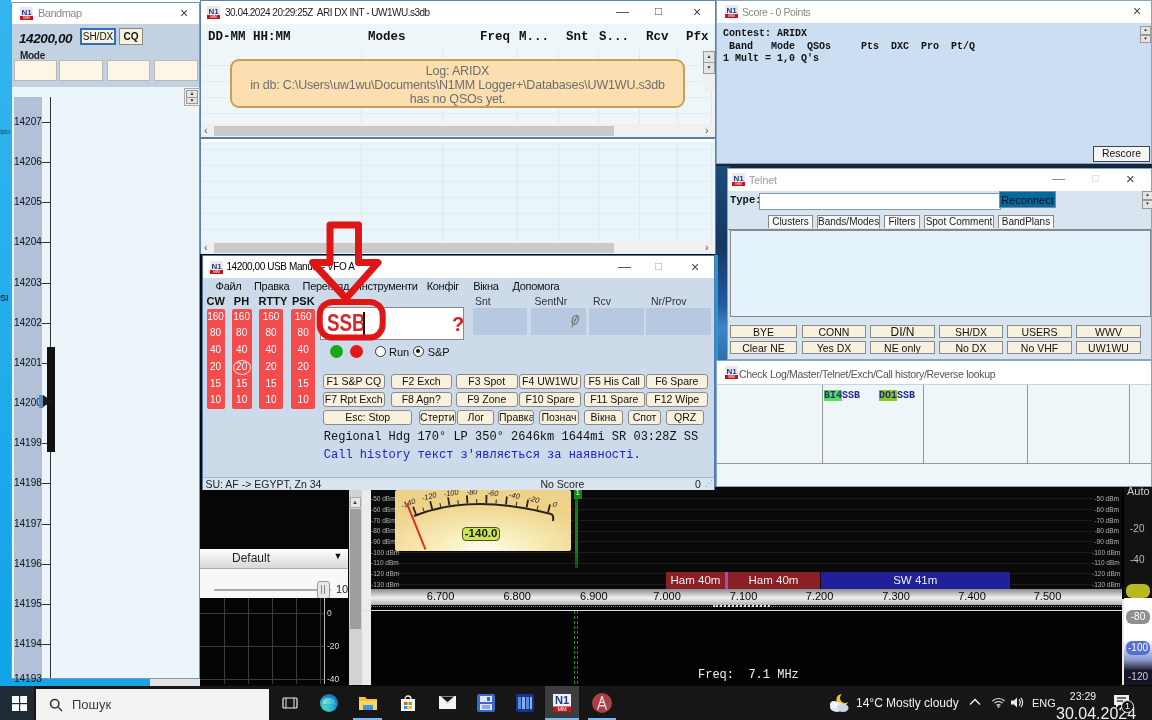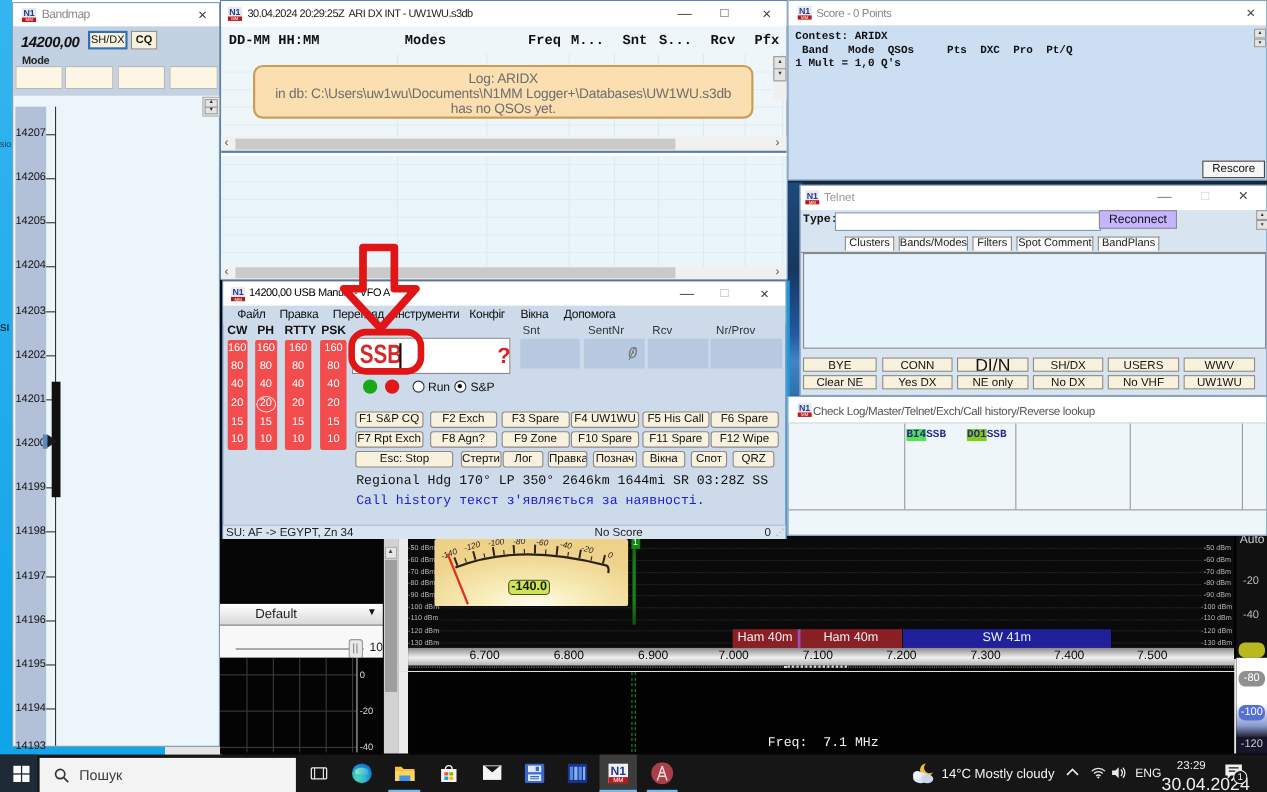--- a/index.html
+++ b/index.html
@@ -366,38 +366,38 @@
           <rect y="9" width="13" height="4" fill="#c01818"></rect>
           <text x="6.5" y="12.4" font-size="4" fill="#fff" text-anchor="middle" font-family="Liberation Sans">MM</text>
         </svg>
       <span class="abs" style="left:21px;top:5px;font-size:10.5px;color:#999;">Telnet</span>
       <span class="abs" style="left:324px;top:2px;font-size:13px;color:#777;">—</span>
       <span class="abs" style="left:364px;top:2px;font-size:12px;color:#ccc;">□</span>
       <span class="abs" style="left:398px;top:1px;font-size:15px;color:#444;">×</span>
     </div>
     <div class="abs mono" style="left:2px;top:25px;font-size:10.5px;font-weight:bold;color:#111;">Type:</div>
     <input class="abs" style="left: 31px; top: 24px; width: 236px; height: 13px; border: 1px solid rgb(122, 154, 184); background: rgb(255, 255, 255);">
-    <div class="cream" style="left:271px;top:22px;width:71px;height:17px;font-size:11px;line-height:16px;background:#c4b5fd;">Reconnect</div>
+    <div class="cream" style="left:271px;top:22px;width:57px;height:17px;font-size:11px;line-height:16px;background:#0369a1;">Reconnect</div>
     <div class="abs" style="left:414px;top:22px;width:11px;height:18px;background:#f0f0f0;">
       <div style="position:absolute;left:0;top:0;width:9px;height:7px;background:#e4e4e4;border:1px solid #999;font-size:4.5px;line-height:6px;text-align:center;color:#333;">▲</div>
       <div style="position:absolute;left:0;top:9px;width:9px;height:7px;background:#e4e4e4;border:1px solid #999;font-size:4.5px;line-height:6px;text-align:center;color:#333;">▼</div>
     </div>
 
     <div class="abs" style="left:0;top:46px;width:423px;height:13.5px;border-bottom:1px solid #888;">
       <span class="abs" style="left:40px;top:0;width:45px;height:13px;background:#fafafa;border:1px solid #888;border-bottom:none;font-size:10px;text-align:center;color:#222;box-sizing:border-box;white-space:nowrap;overflow:hidden;">Clusters</span>
       <span class="abs" style="left:89px;top:0;width:63px;height:13px;background:#fafafa;border:1px solid #888;border-bottom:none;font-size:10px;text-align:center;color:#222;box-sizing:border-box;white-space:nowrap;overflow:hidden;">Bands/Modes</span>
       <span class="abs" style="left:156px;top:0;width:36px;height:13px;background:#fafafa;border:1px solid #888;border-bottom:none;font-size:10px;text-align:center;color:#222;box-sizing:border-box;white-space:nowrap;overflow:hidden;">Filters</span>
       <span class="abs" style="left:196px;top:0;width:70px;height:13px;background:#fafafa;border:1px solid #888;border-bottom:none;font-size:10px;text-align:center;color:#222;box-sizing:border-box;white-space:nowrap;overflow:hidden;">Spot Comment</span>
       <span class="abs" style="left:270px;top:0;width:56px;height:13px;background:#fafafa;border:1px solid #888;border-bottom:none;font-size:10px;text-align:center;color:#222;box-sizing:border-box;white-space:nowrap;overflow:hidden;">BandPlans</span>
     </div>
     <div class="abs" style="left:2px;top:61px;width:421px;height:87px;background:#e4f3fb;border:1px solid #888;box-sizing:border-box;"></div>
 
     <div class="cream" style="left:2px;top:155.8px;width:67px;height:13.5px;font-size:10.5px;line-height:13px;">BYE</div>
     <div class="cream" style="left:74px;top:155.8px;width:64px;height:13.5px;font-size:10.5px;line-height:13px;">CONN</div>
-    <div class="cream" style="left:142px;top:155.8px;width:65px;height:13.5px;font-size:16px;line-height:13px;">DI/N</div>
+    <div class="cream" style="left:142px;top:155.8px;width:65px;height:13.5px;font-size:12px;line-height:13px;">DI/N</div>
     <div class="cream" style="left:211px;top:155.8px;width:64px;height:13.5px;font-size:10.5px;line-height:13px;">SH/DX</div>
     <div class="cream" style="left:279px;top:155.8px;width:65px;height:13.5px;font-size:10.5px;line-height:13px;">USERS</div>
     <div class="cream" style="left:348px;top:155.8px;width:65px;height:13.5px;font-size:10.5px;line-height:13px;">WWV</div>
     <div class="cream" style="left:2px;top:171.7px;width:67px;height:13.5px;font-size:10.5px;line-height:13px;">Clear NE</div>
     <div class="cream" style="left:74px;top:171.7px;width:64px;height:13.5px;font-size:10.5px;line-height:13px;">Yes DX</div>
     <div class="cream" style="left:142px;top:171.7px;width:65px;height:13.5px;font-size:10.5px;line-height:13px;">NE only</div>
     <div class="cream" style="left:211px;top:171.7px;width:64px;height:13.5px;font-size:10.5px;line-height:13px;">No DX</div>
     <div class="cream" style="left:279px;top:171.7px;width:65px;height:13.5px;font-size:10.5px;line-height:13px;">No VHF</div>
     <div class="cream" style="left:348px;top:171.7px;width:65px;height:13.5px;font-size:10.5px;line-height:13px;">UW1WU</div>
   </div>
@@ -506,21 +506,21 @@
     <div class="abs" style="left:146.7px;top:89px;width:13px;height:13px;border-radius:50%;background:#e01818;"></div>
     <div class="abs" style="left:172px;top:89.5px;width:11px;height:11px;border-radius:50%;background:#fff;border:1.5px solid #333;box-sizing:border-box;"></div>
     <span class="abs" style="left:186px;top:90px;font-size:11px;color:#111;">Run</span>
     <div class="abs" style="left:210.4px;top:89.5px;width:11px;height:11px;border-radius:50%;background:#fff;border:1.5px solid #333;box-sizing:border-box;">
         <i class="abs" style="left:2px;top:2px;width:4px;height:4px;border-radius:50%;background:#111;"></i>
       </div>
     <span class="abs" style="left:224.7px;top:90px;font-size:11px;color:#111;">S&amp;P</span>
 
     <div class="cream creamr fk" style="left:120px;top:118px;width:61.5px;">F1 S&amp;P CQ</div>
     <div class="cream creamr fk" style="left:187.5px;top:118px;width:61.5px;">F2 Exch</div>
-    <div class="cream creamr fk" style="left:253px;top:118px;width:61.5px;">F3 Spare</div>
+    <div class="cream creamr fk" style="left:253px;top:118px;width:61.5px;">F3 Spot</div>
     <div class="cream creamr fk" style="left:316.3px;top:118px;width:61.5px;">F4 UW1WU</div>
     <div class="cream creamr fk" style="left:380.5px;top:118px;width:61.5px;">F5 His Call</div>
     <div class="cream creamr fk" style="left:443px;top:118px;width:61.5px;">F6 Spare</div>
     <div class="cream creamr fk" style="left:120px;top:136px;width:61.5px;">F7 Rpt Exch</div>
     <div class="cream creamr fk" style="left:187.5px;top:136px;width:61.5px;">F8 Agn?</div>
     <div class="cream creamr fk" style="left:253px;top:136px;width:61.5px;">F9 Zone</div>
     <div class="cream creamr fk" style="left:316.3px;top:136px;width:61.5px;">F10 Spare</div>
     <div class="cream creamr fk" style="left:380.5px;top:136px;width:61.5px;">F11 Spare</div>
     <div class="cream creamr fk" style="left:443px;top:136px;width:61.5px;">F12 Wipe</div>
     <div class="cream creamr fk" style="left:120px;top:154.3px;width:89.3px;">Esc: Stop</div>

